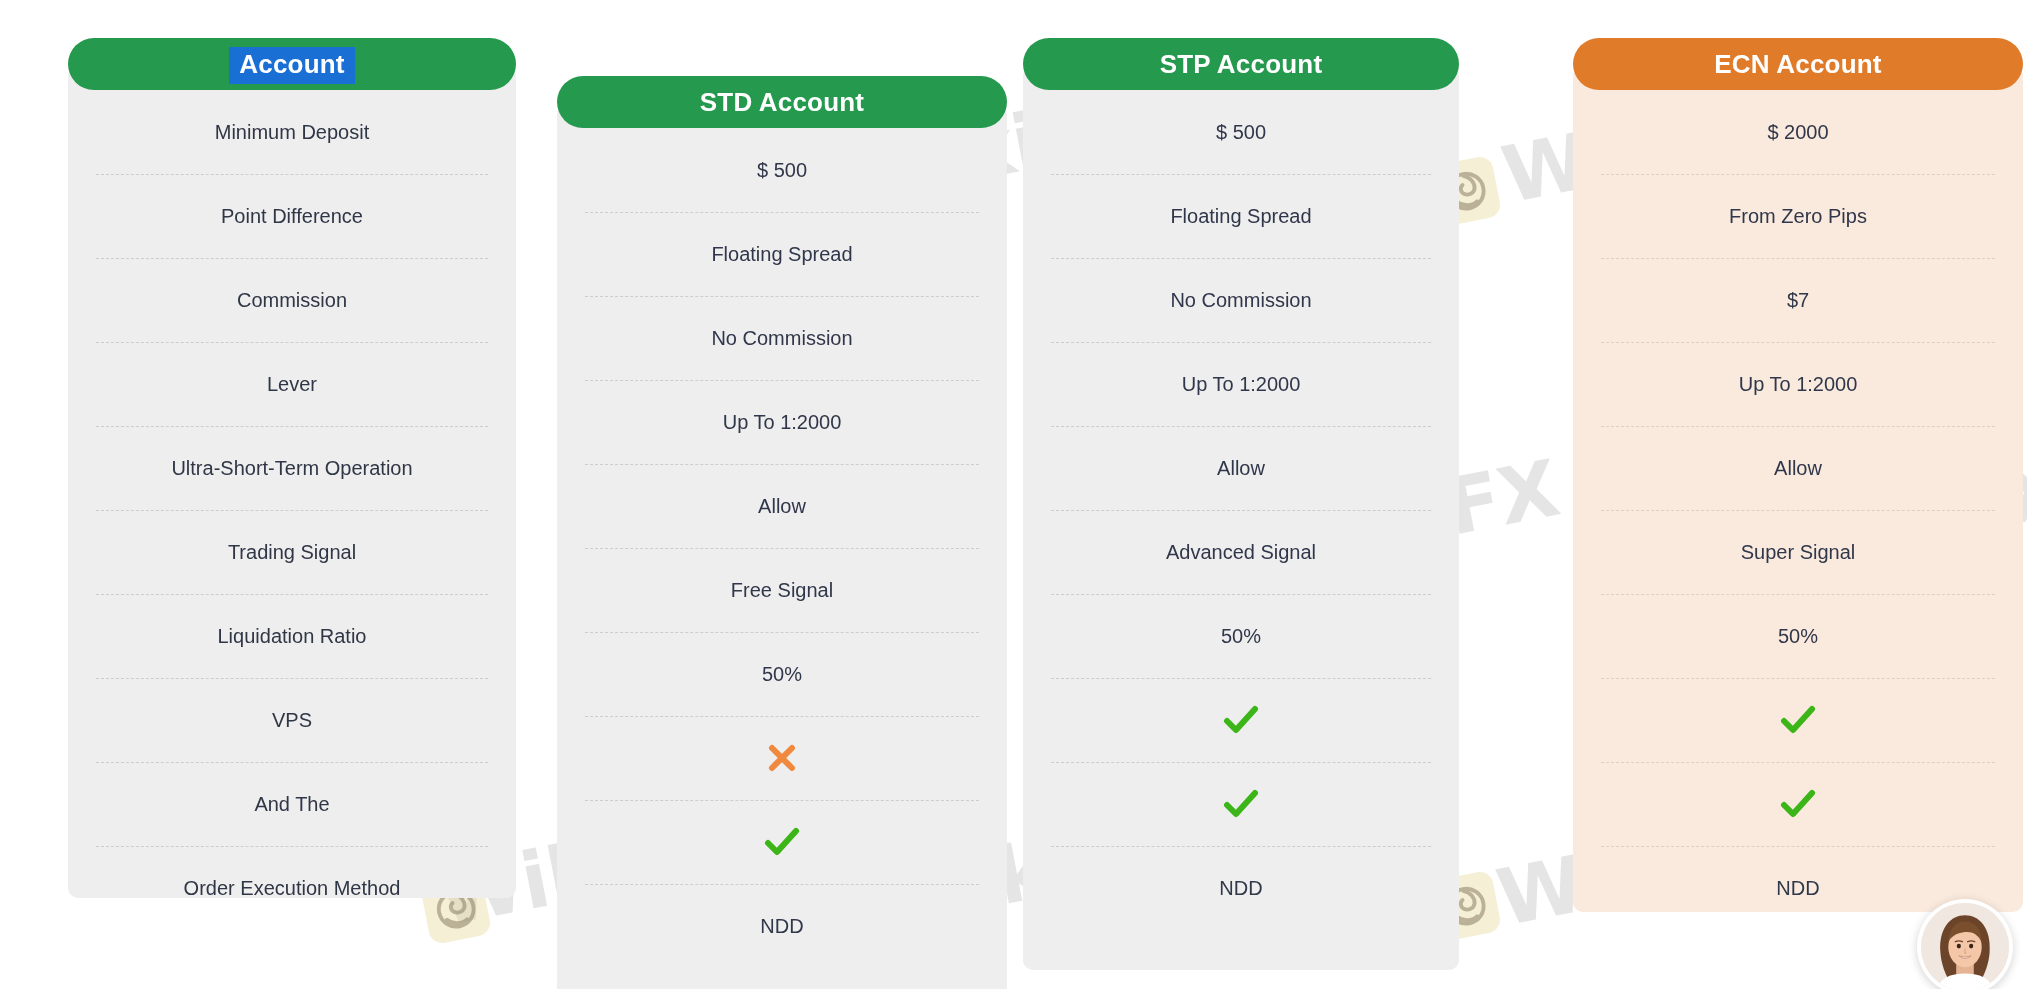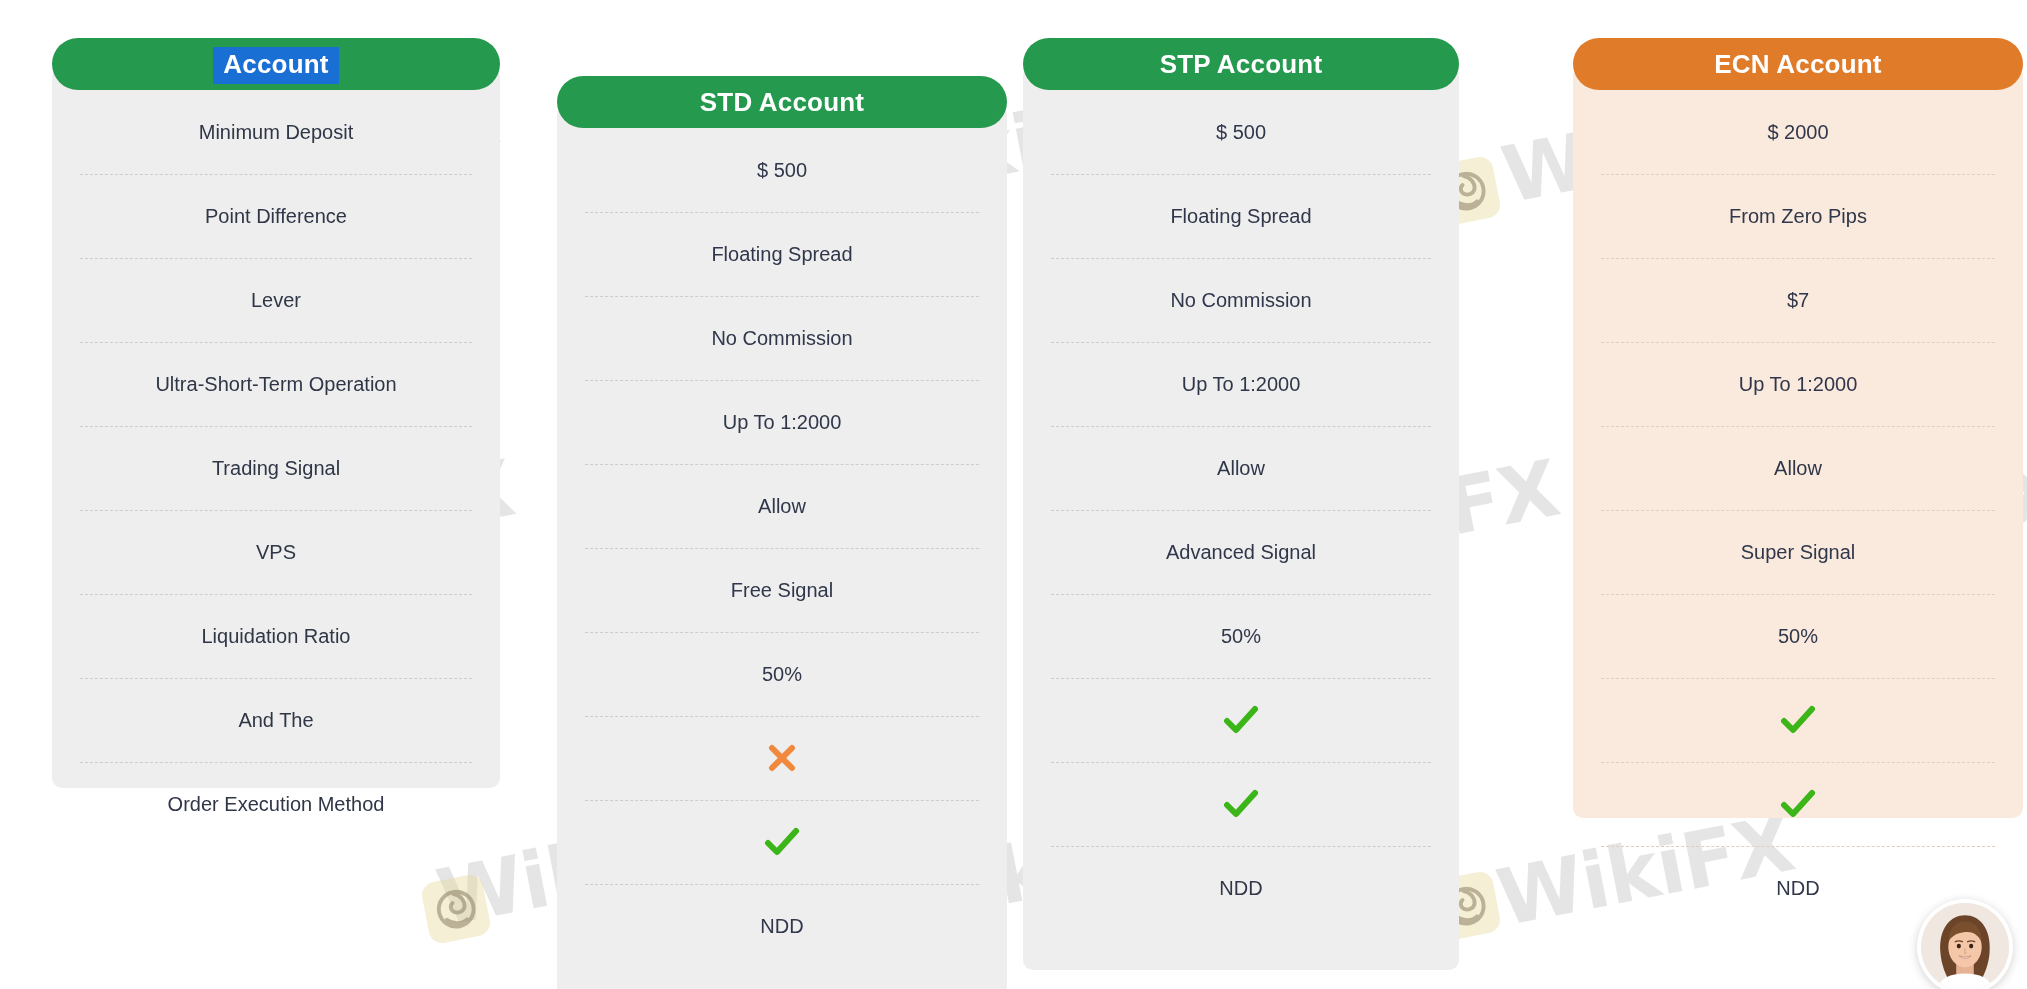--- a/index.html
+++ b/index.html
@@ -244,46 +244,49 @@
       <svg viewBox="0 0 100 100">
           <circle cx="50" cy="50" r="36" fill="none" stroke="#8b7f63" stroke-width="8"></circle>
           <path d="M50 18 C64 24 71 36 68 48 C64 58 52 60 45 55 C38 50 38 40 45 36" fill="none" stroke="#8b7f63" stroke-width="8" stroke-linecap="round"></path>
           <path d="M27 68 C37 80 56 83 68 75" fill="none" stroke="#8b7f63" stroke-width="8" stroke-linecap="round"></path>
         </svg>
     </div>
   </div>
 
   <div class="cols">
 
-    <div class="col labels" style="left:52px; width:448px; height:750px;">
+    <div class="col labels" style="left:68px; width:448px; height:860px;">
       <div class="col-body"></div>
       <div class="col-head">
         <span class="head-text selected">Account</span>
       </div>
       <div class="rows">
         <div class="row">
             <span>Minimum Deposit</span>
           </div>
         <div class="row">
             <span>Point Difference</span>
           </div>
         <div class="row">
+            <span>Commission</span>
+          </div>
+        <div class="row">
             <span>Lever</span>
           </div>
         <div class="row">
             <span>Ultra-Short-Term Operation</span>
           </div>
         <div class="row">
             <span>Trading Signal</span>
           </div>
         <div class="row">
+            <span>Liquidation Ratio</span>
+          </div>
+        <div class="row">
             <span>VPS</span>
-          </div>
-        <div class="row">
-            <span>Liquidation Ratio</span>
           </div>
         <div class="row">
             <span>And The</span>
           </div>
         <div class="row">
             <span>Order Execution Method</span>
           </div>
       </div>
     </div>
 
@@ -374,21 +377,21 @@
                 <path d="M4 16 L13 25 L32 4" fill="none" stroke="#3cb518" stroke-width="6" stroke-linecap="round" stroke-linejoin="round"></path>
               </svg>
           </span>
         </div>
         <div class="row">
             <span>NDD</span>
           </div>
       </div>
     </div>
 
-    <div class="col accent" style="left:1573px; width:450px; height:780px;">
+    <div class="col accent" style="left:1573px; width:450px; height:874px;">
       <div class="col-body"></div>
       <div class="col-head">
         <span class="head-text">ECN Account</span>
       </div>
       <div class="rows">
         <div class="row">
             <span>$ 2000</span>
           </div>
         <div class="row">
             <span>From Zero Pips</span>

